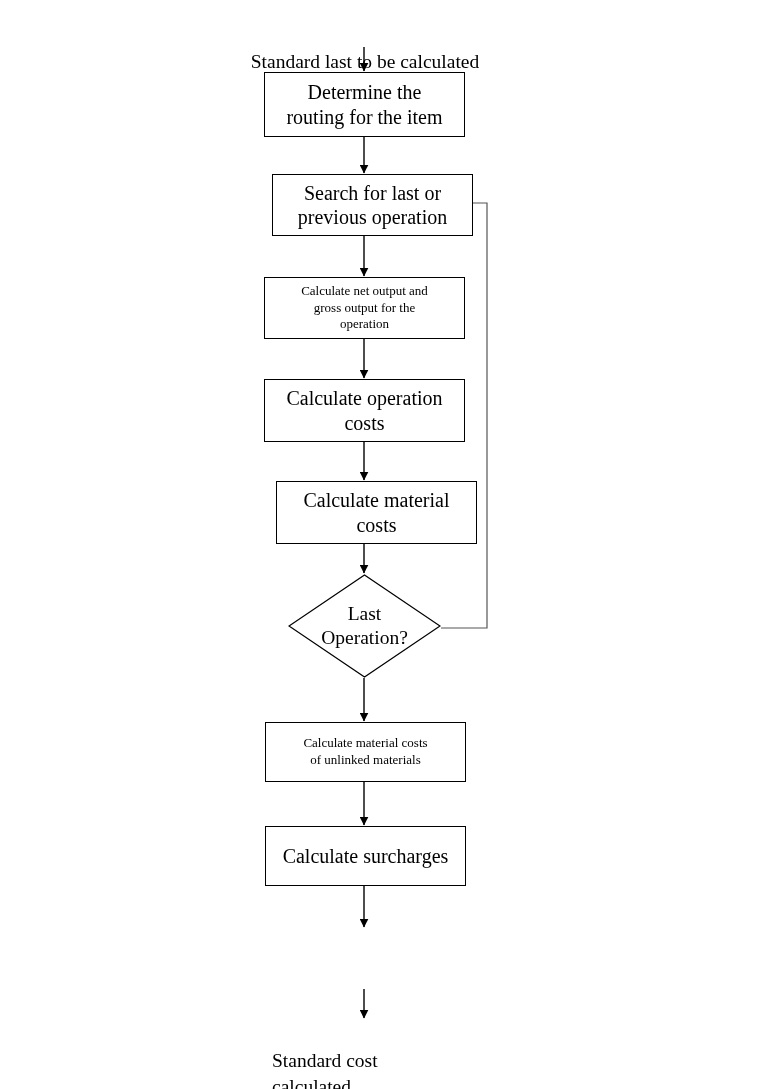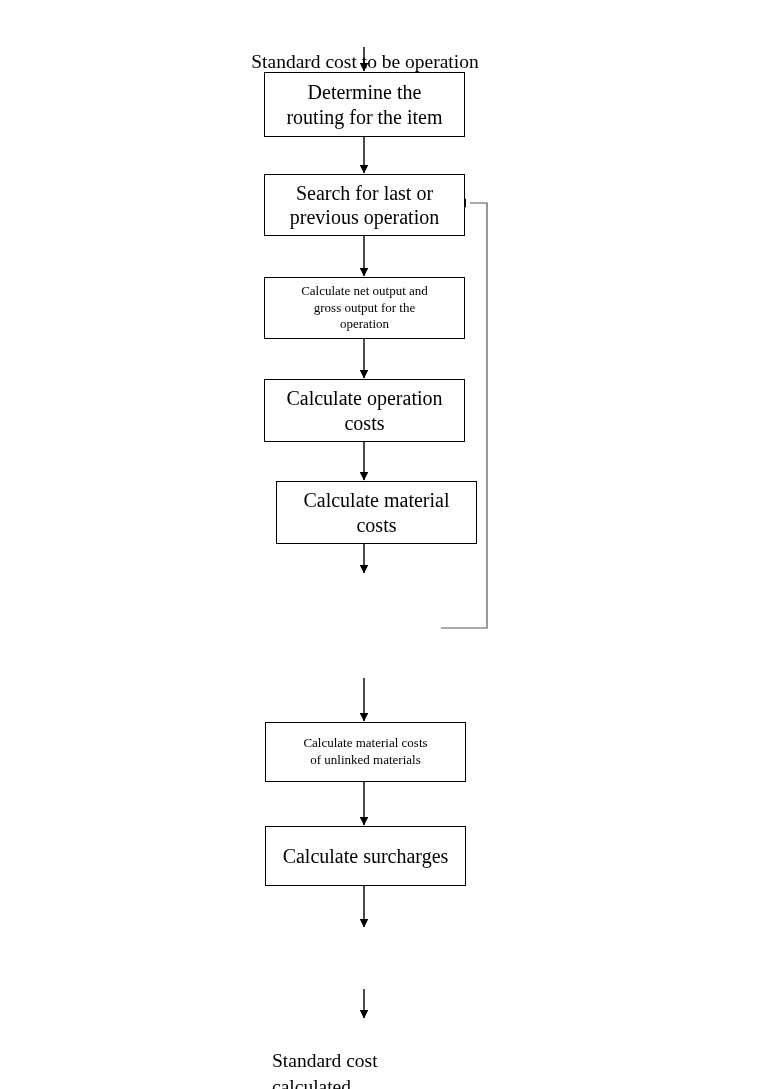--- a/index.html
+++ b/index.html
@@ -104,49 +104,56 @@
       <line x1="364" y1="989" x2="364" y2="1018" marker-end="url(#arrowhead)"></line>
     </g>
 
     <g stroke="#555555" stroke-width="1.2" fill="none">
       <path d="M441,628 L487,628 L487,203 L470,203"></path>
     </g>
     <path d="M466,198.5 L457,203 L466,207.5 z" fill="#000000"></path>
   </svg>
 
   <div class="terminal start" style="left:220px; top:24px; width:290px;">
-    <span>Standard cost to be operation</span>
+    <span>Standard last to be calculated</span>
   </div>
 
   <div class="node process fs-lg" style="left:264px; top:72px; width:201px; height:65px;">
     <span class="node-label">Determine the
 routing for the item</span>
   </div>
 
-  <div class="node process fs-lg" style="left:264px; top:174px; width:201px; height:62px;">
+  <div class="node process fs-lg" style="left:272px; top:174px; width:201px; height:62px;">
     <span class="node-label">Search for last or
 previous operation</span>
   </div>
 
   <div class="node process fs-sm" style="left:264px; top:277px; width:201px; height:62px;">
     <span class="node-label">Calculate net output and
 gross output for the
 operation</span>
   </div>
 
   <div class="node process fs-lg" style="left:264px; top:379px; width:201px; height:63px;">
     <span class="node-label">Calculate operation
 costs</span>
   </div>
 
   <div class="node process fs-lg" style="left:276px; top:481px; width:201px; height:63px;">
     <span class="node-label">Calculate material
 costs</span>
   </div>
 
+  <div class="decision" style="left:288px; top:574px; width:153px; height:104px;">
+    <svg width="153" height="104" viewBox="0 0 153 104">
+      <polygon points="76.5,1 152,52 76.5,103 1,52" fill="#ffffff" stroke="#000000" stroke-width="1.3"></polygon>
+    </svg>
+    <span class="node-label">Last
+Operation?</span>
+  </div>
 
   <div class="node process fs-sm" style="left:265px; top:722px; width:201px; height:60px;">
     <span class="node-label">Calculate material costs
 of unlinked materials</span>
   </div>
 
   <div class="node process fs-lg" style="left:265px; top:826px; width:201px; height:60px;font-family:Liberation Serif, serif;">
     <span class="node-label">Calculate surcharges</span>
   </div>
 

